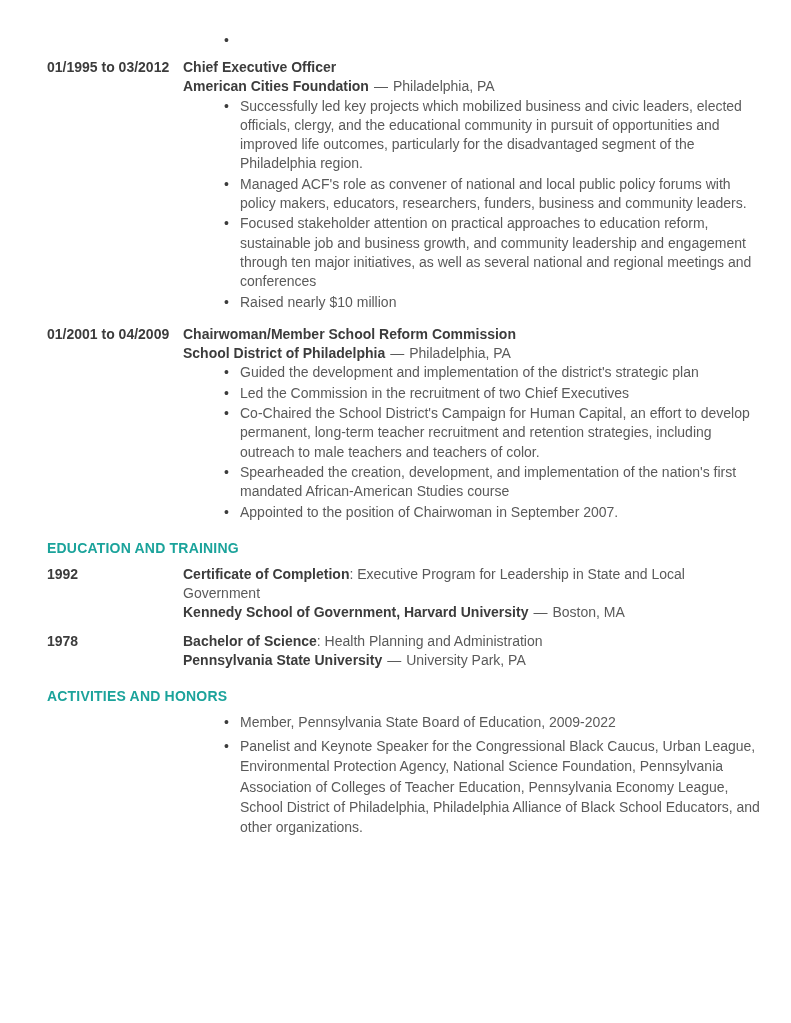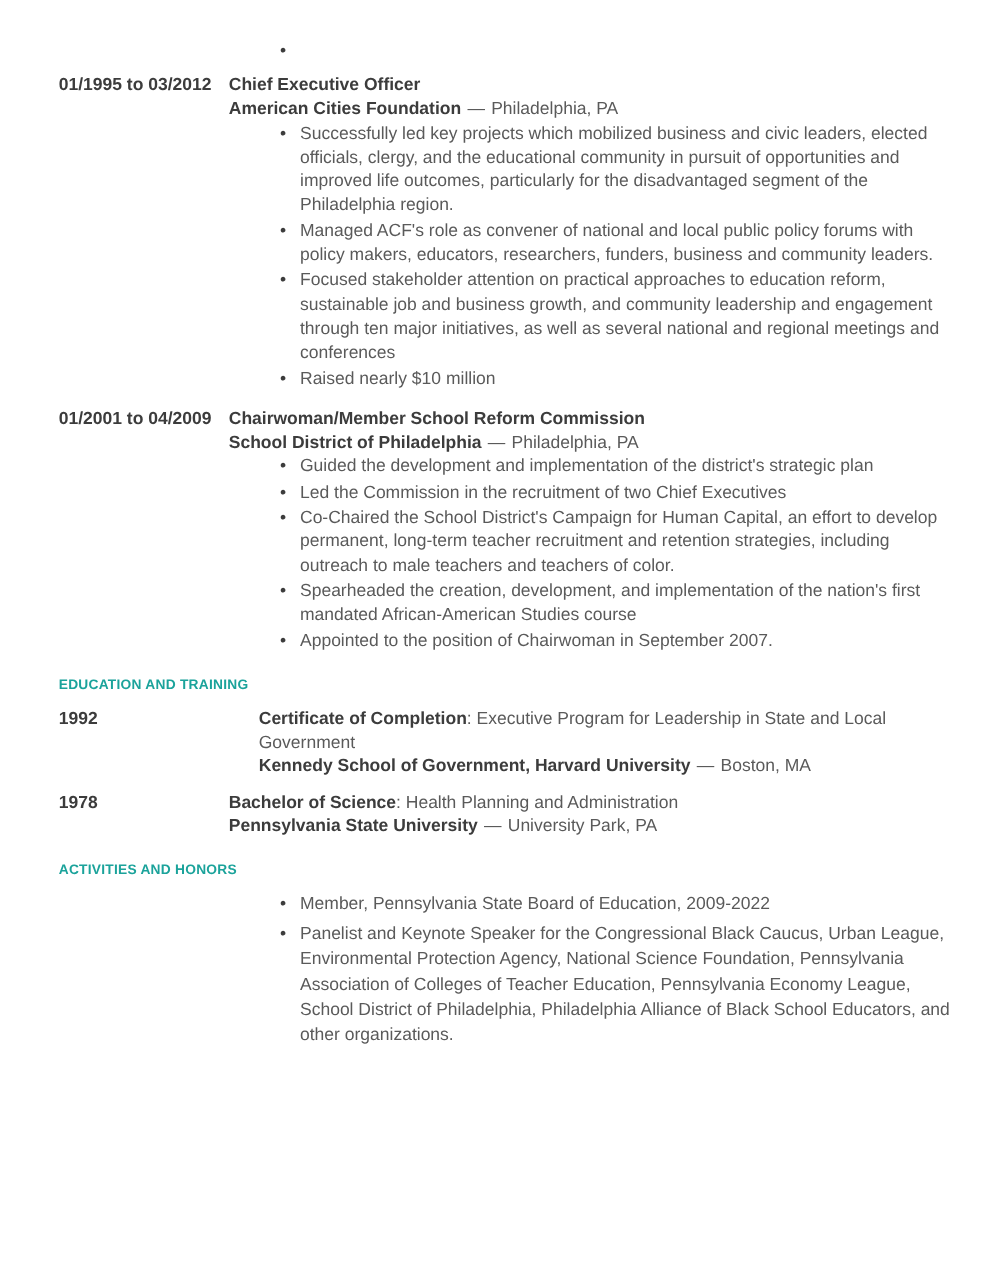--- a/index.html
+++ b/index.html
@@ -79,28 +79,28 @@
     content: "\2022";
     position: absolute;
     left: 0;
     top: 0;
     color: #3c3c3c;
   }
   .entry-1 { margin-top: 8px; }
   .entry-2 { margin-top: 12px; }
   .section-header {
     margin: 0;
-    font-size: 11px;
+    font-size: 14px;
     line-height: 16px;
     font-weight: bold;
     color: #1ba39b;
     letter-spacing: 0.2px;
   }
   .edu-header { margin-top: 17px; }
-  .edu-entry-1 { margin-top: 9px; gap: 24px; }
+  .edu-entry-1 { margin-top: 9px; }
   .edu-entry-2 { margin-top: 9px; }
   .edu-line { margin: 0; }
   .act-header { margin-top: 18px; }
   ul.act-bullets {
     list-style: none;
     margin: 8px 0 0 177px;
     padding: 0;
   }
   ul.act-bullets li {
     position: relative;

